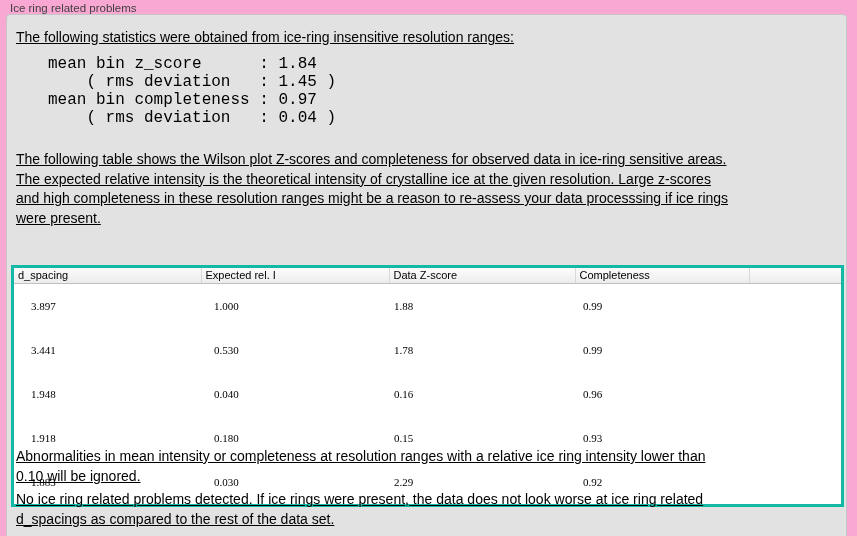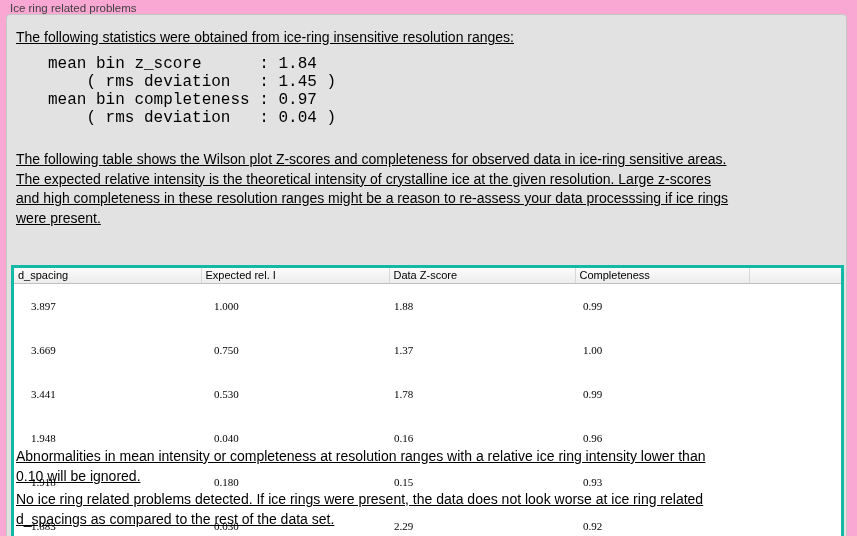--- a/index.html
+++ b/index.html
@@ -138,27 +138,20 @@
         </thead>
         <tbody>
             <tr>
               <td>3.897</td>
               <td>1.000</td>
               <td>1.88</td>
               <td>0.99</td>
               <td></td>
             </tr>
             <tr>
-              <td>3.669</td>
-              <td>0.750</td>
-              <td>1.37</td>
-              <td>1.00</td>
-              <td></td>
-            </tr>
-            <tr>
               <td>3.441</td>
               <td>0.530</td>
               <td>1.78</td>
               <td>0.99</td>
               <td></td>
             </tr>
             <tr>
               <td>1.948</td>
               <td>0.040</td>
               <td>0.16</td>

